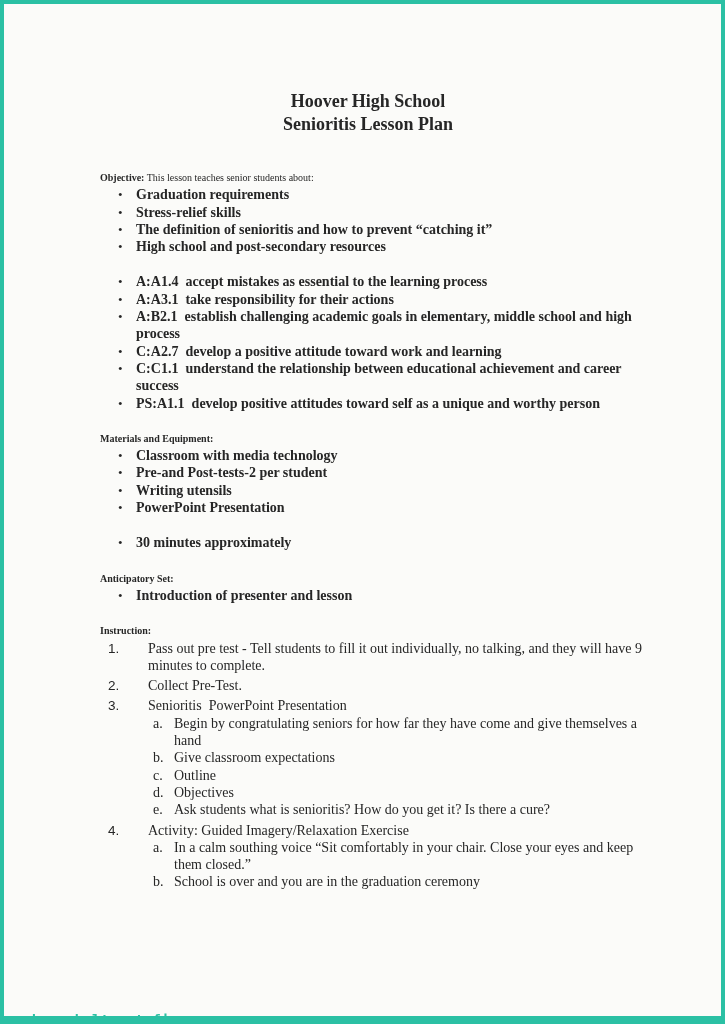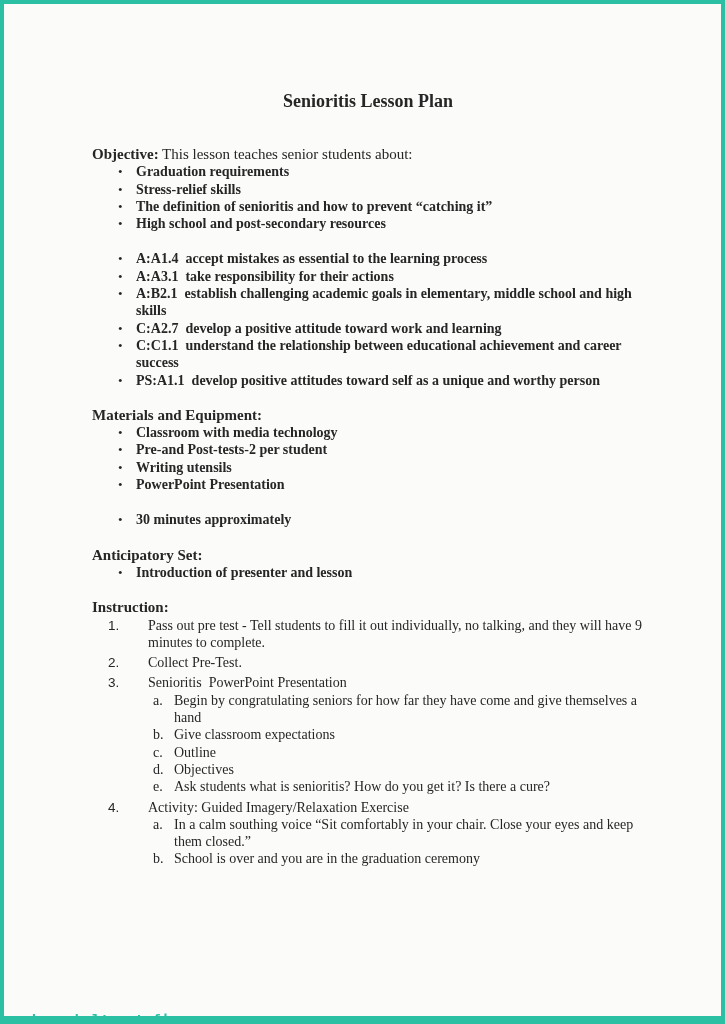--- a/index.html
+++ b/index.html
@@ -26,22 +26,23 @@
   }
   .doc-title{
     text-align:center;
     font-weight:bold;
     font-size:18px;
     line-height:23px;
     margin:8px 0 33px 0;
   }
   .section{margin-bottom:18px;}
   .section-heading{
-    font-size:15px;line-height:17.3px;
+    font-size:10px;line-height:17.3px;
     white-space:pre-wrap;
+    margin-left:8px;
   }
   .heading-bold{font-weight:bold;}
   .heading-inline{font-weight:normal;}
   .bullet-row{
     display:flex;
     padding-left:26px;
     font-size:14px;line-height:17.3px;
   }
   .bullet-glyph{
     width:18px;flex:0 0 18px;
@@ -77,20 +78,21 @@
     color:var(--accent);
     font-weight:bold;
   }
 </style>
 </head>
 <body>
 
 <div class="page">
   <div class="doc-body">
     <div class="doc-title">
+      <div>Hoover High School</div>
       <div>Senioritis Lesson Plan</div>
     </div>
     <div>
         <div class="section">
           <div class="section-heading"><span class="heading-bold">Objective:</span><span class="heading-inline"> This lesson teaches senior students about:</span></div>
           <div class="bullet-row">
             <span class="bullet-glyph">•</span>
             <span class="bullet-text">Graduation requirements</span>
           </div>
           <div class="bullet-row">
@@ -110,21 +112,21 @@
           <div class="bullet-row">
             <span class="bullet-glyph">•</span>
             <span class="bullet-text">A:A1.4  accept mistakes as essential to the learning process</span>
           </div>
           <div class="bullet-row">
             <span class="bullet-glyph">•</span>
             <span class="bullet-text">A:A3.1  take responsibility for their actions</span>
           </div>
           <div class="bullet-row">
             <span class="bullet-glyph">•</span>
-            <span class="bullet-text">A:B2.1  establish challenging academic goals in elementary, middle school and high skills</span>
+            <span class="bullet-text">A:B2.1  establish challenging academic goals in elementary, middle school and high process</span>
           </div>
           <div class="bullet-row">
             <span class="bullet-glyph">•</span>
             <span class="bullet-text">C:A2.7  develop a positive attitude toward work and learning</span>
           </div>
           <div class="bullet-row">
             <span class="bullet-glyph">•</span>
             <span class="bullet-text">C:C1.1  understand the relationship between educational achievement and career success</span>
           </div>
           <div class="bullet-row">

